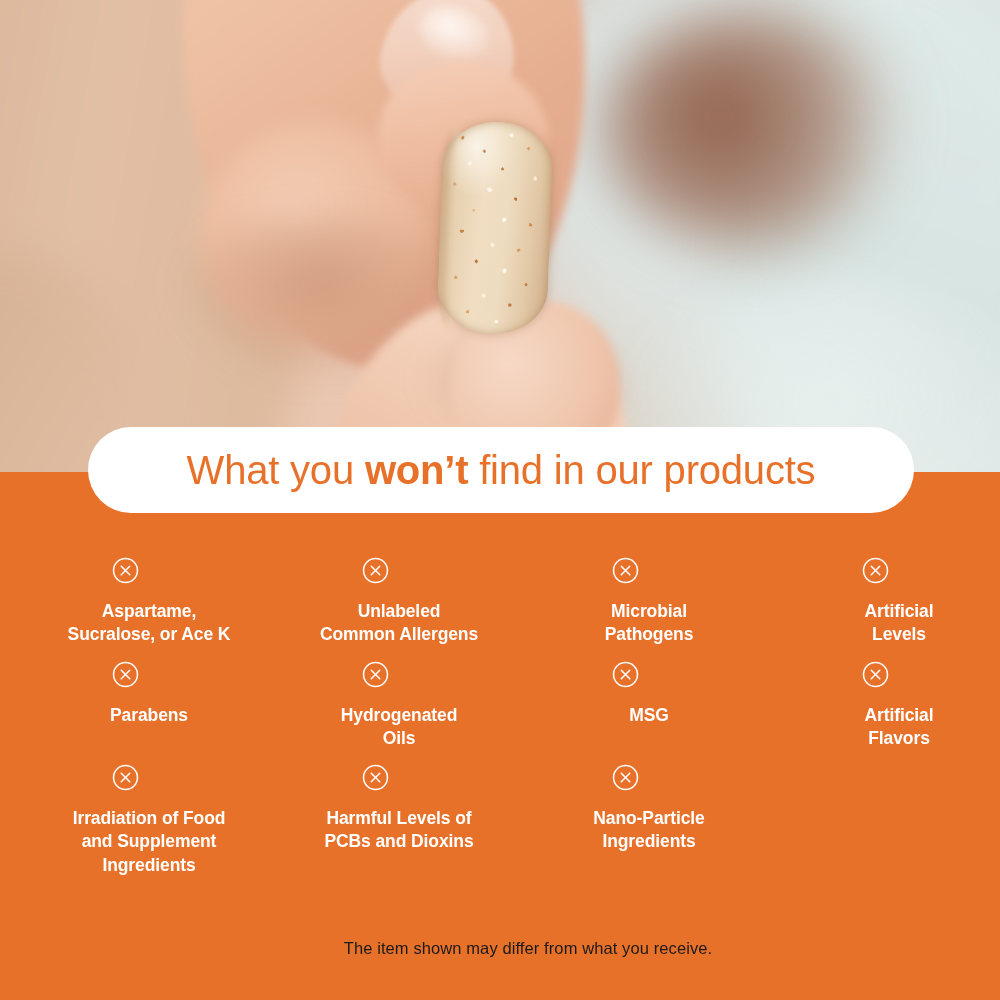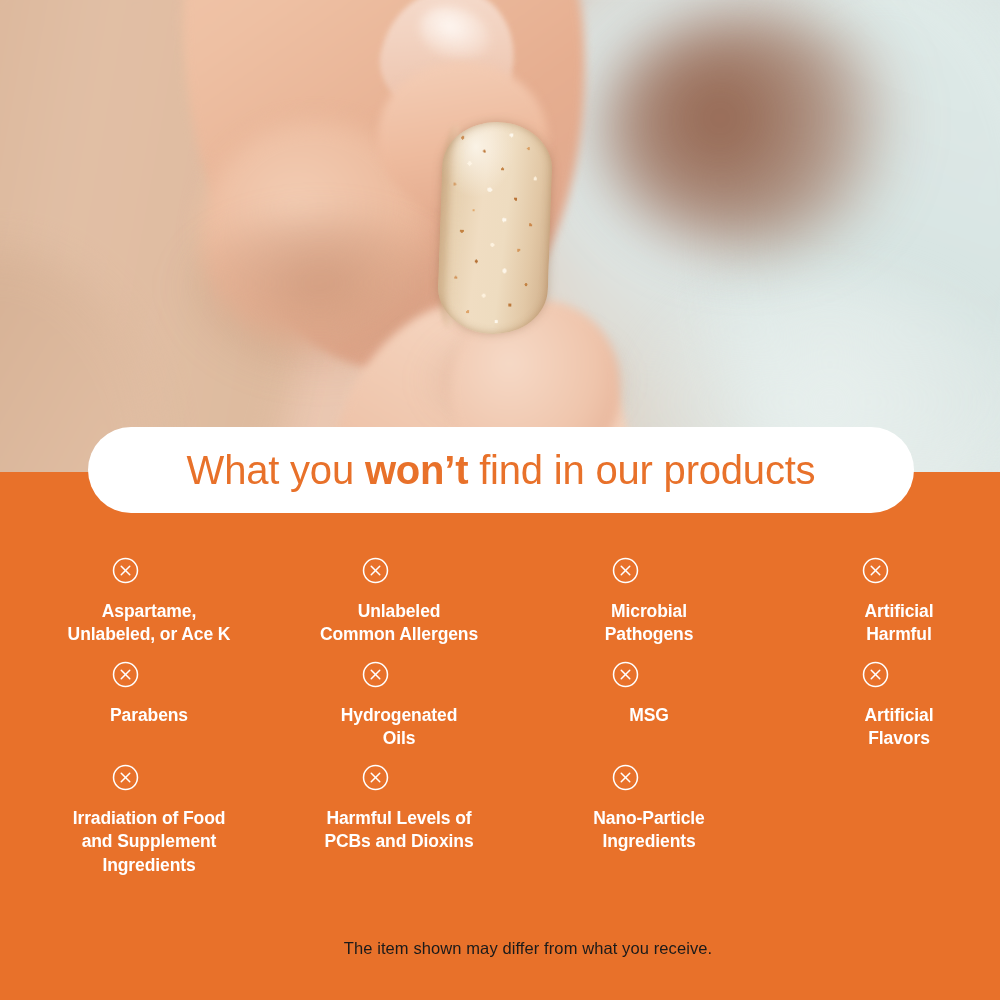--- a/index.html
+++ b/index.html
@@ -394,21 +394,21 @@
   <div class="grid">
 
     <div class="cell row-1">
       <svg class="x-icon" viewBox="0 0 28 28">
         <circle cx="14" cy="14" r="12.4" fill="none" stroke="#ffffff" stroke-width="1.6"></circle>
         <line x1="9.6" y1="9.6" x2="18.4" y2="18.4" stroke="#ffffff" stroke-width="1.6" stroke-linecap="round"></line>
         <line x1="18.4" y1="9.6" x2="9.6" y2="18.4" stroke="#ffffff" stroke-width="1.6" stroke-linecap="round"></line>
       </svg>
       <div class="label">
         <div>Aspartame,</div>
-        <div>Unlabeled, or Ace K</div>
+        <div>Sucralose, or Ace K</div>
       </div>
     </div>
 
     <div class="cell row-1">
       <svg class="x-icon" viewBox="0 0 28 28">
         <circle cx="14" cy="14" r="12.4" fill="none" stroke="#ffffff" stroke-width="1.6"></circle>
         <line x1="9.6" y1="9.6" x2="18.4" y2="18.4" stroke="#ffffff" stroke-width="1.6" stroke-linecap="round"></line>
         <line x1="18.4" y1="9.6" x2="9.6" y2="18.4" stroke="#ffffff" stroke-width="1.6" stroke-linecap="round"></line>
       </svg>
       <div class="label">
@@ -430,21 +430,21 @@
     </div>
 
     <div class="cell row-1">
       <svg class="x-icon" viewBox="0 0 28 28">
         <circle cx="14" cy="14" r="12.4" fill="none" stroke="#ffffff" stroke-width="1.6"></circle>
         <line x1="9.6" y1="9.6" x2="18.4" y2="18.4" stroke="#ffffff" stroke-width="1.6" stroke-linecap="round"></line>
         <line x1="18.4" y1="9.6" x2="9.6" y2="18.4" stroke="#ffffff" stroke-width="1.6" stroke-linecap="round"></line>
       </svg>
       <div class="label">
         <div>Artificial</div>
-        <div>Harmful</div>
+        <div>Levels</div>
       </div>
     </div>
 
     <div class="cell row-2">
       <svg class="x-icon" viewBox="0 0 28 28">
         <circle cx="14" cy="14" r="12.4" fill="none" stroke="#ffffff" stroke-width="1.6"></circle>
         <line x1="9.6" y1="9.6" x2="18.4" y2="18.4" stroke="#ffffff" stroke-width="1.6" stroke-linecap="round"></line>
         <line x1="18.4" y1="9.6" x2="9.6" y2="18.4" stroke="#ffffff" stroke-width="1.6" stroke-linecap="round"></line>
       </svg>
       <div class="label">

